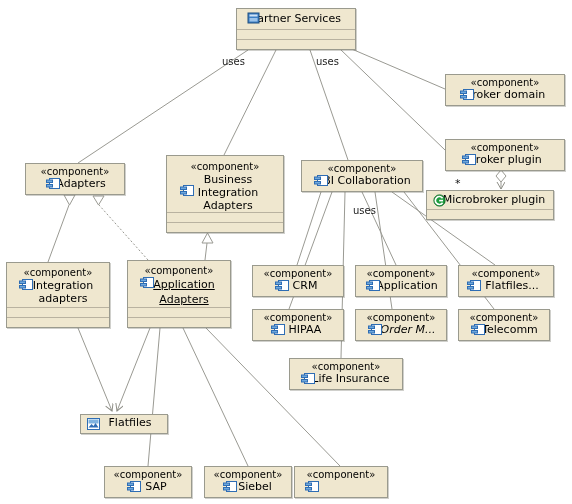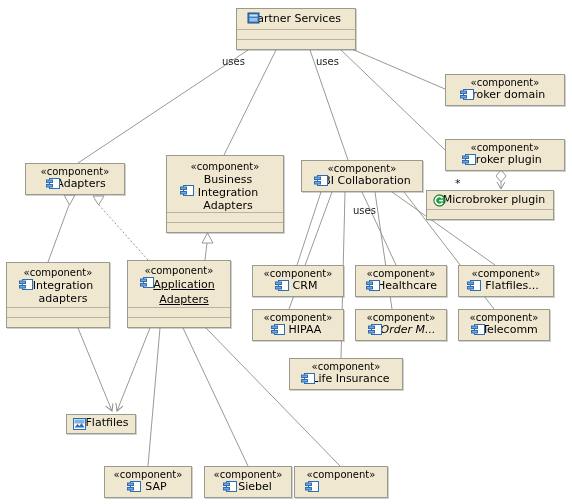--- a/index.html
+++ b/index.html
@@ -280,21 +280,21 @@
   <div class="node" style="left:355px; top:265px; width:92px; height:32px;">
     <div class="hdr">
       <span class="stereo">«component»</span>
       <span class="cicon" style="left:10px; top:14px;">
         <svg width="14" height="11" viewBox="0 0 14 11">
           <rect x="3.5" y="0.5" width="10" height="10" fill="#FFFFFF" stroke="#2E6DB4"></rect>
           <rect x="0.5" y="2" width="6" height="2.5" fill="#6FA8DC" stroke="#2E6DB4"></rect>
           <rect x="0.5" y="6.5" width="6" height="2.5" fill="#6FA8DC" stroke="#2E6DB4"></rect>
         </svg>
       </span>
-      <span class="nm" style="padding-left:12px;">Healthcare</span>
+      <span class="nm" style="padding-left:12px;">Application</span>
     </div>
   </div>
 
   <div class="node" style="left:458px; top:265px; width:96px; height:32px;">
     <div class="hdr">
       <span class="stereo">«component»</span>
       <span class="cicon" style="left:8px; top:14px;">
         <svg width="14" height="11" viewBox="0 0 14 11">
           <rect x="3.5" y="0.5" width="10" height="10" fill="#FFFFFF" stroke="#2E6DB4"></rect>
           <rect x="0.5" y="2" width="6" height="2.5" fill="#6FA8DC" stroke="#2E6DB4"></rect>
@@ -354,21 +354,21 @@
         <svg width="14" height="11" viewBox="0 0 14 11">
           <rect x="3.5" y="0.5" width="10" height="10" fill="#FFFFFF" stroke="#2E6DB4"></rect>
           <rect x="0.5" y="2" width="6" height="2.5" fill="#6FA8DC" stroke="#2E6DB4"></rect>
           <rect x="0.5" y="6.5" width="6" height="2.5" fill="#6FA8DC" stroke="#2E6DB4"></rect>
         </svg>
       </span>
       <span class="nm" style="padding-left:10px;">Life Insurance</span>
     </div>
   </div>
 
-  <div class="node" style="left:66px; top:414px; width:70px; height:20px;">
+  <div class="node" style="left:80px; top:414px; width:88px; height:20px;">
     <div class="hdr" style="padding:2px 4px 2px 4px;">
       <span class="cicon" style="left:6px; top:3px;">
         <svg width="13" height="12" viewBox="0 0 13 12">
           <rect x="0.5" y="0.5" width="12" height="11" fill="#FFFFFF" stroke="#2E6DB4"></rect>
           <rect x="1.5" y="1.5" width="10" height="4" fill="#7FB3E0"></rect>
           <path d="M1.5,9.5 L4.5,6 L6.5,8 L8.5,5 L11.5,9.5 Z" fill="#2E6DB4"></path>
         </svg>
       </span>
       <span class="nm" style="padding-left:12px;">Flatfiles</span>
     </div>

